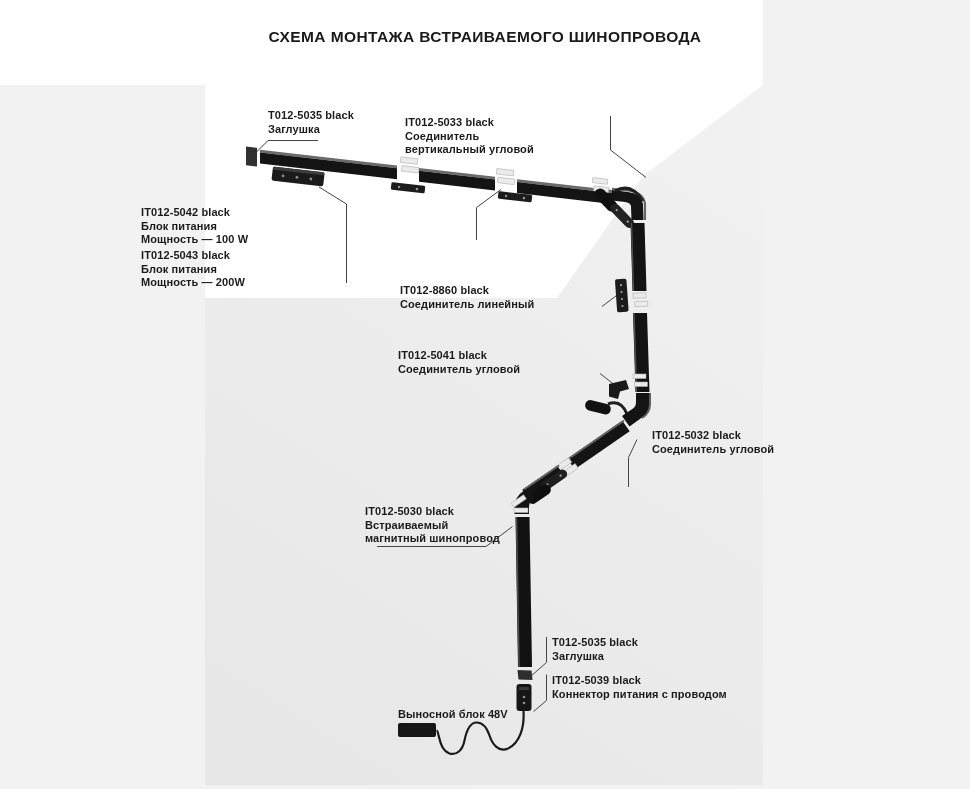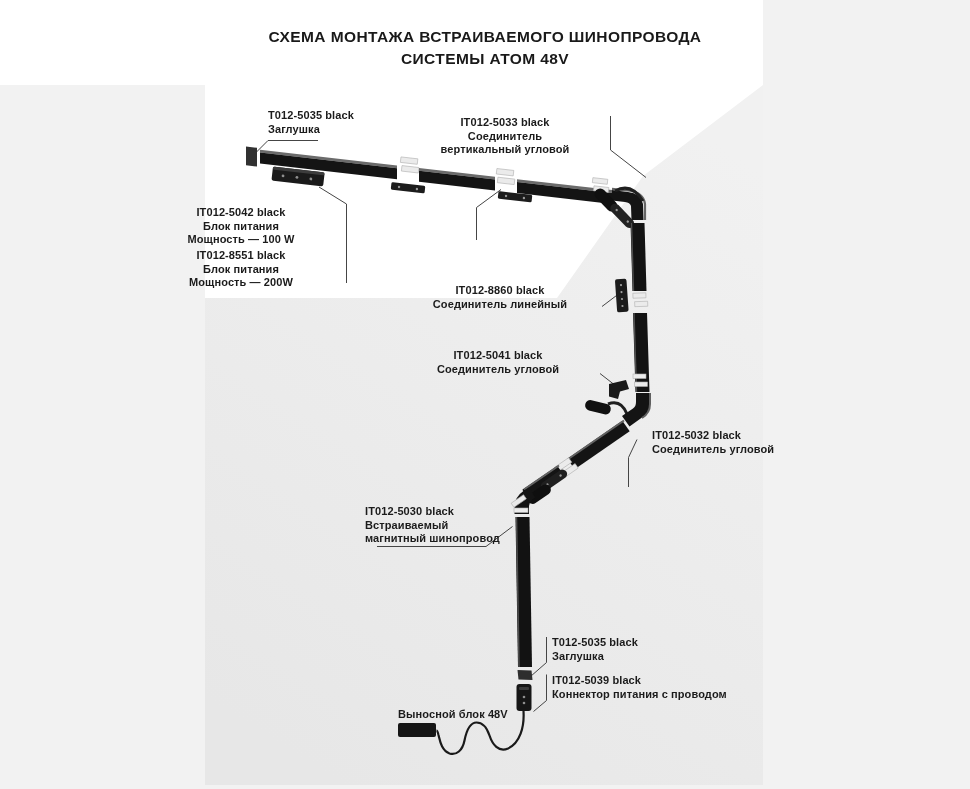--- a/index.html
+++ b/index.html
@@ -10,21 +10,21 @@
   }
   .scene-svg{position:absolute;left:0;top:0;}
   .title{
     position:absolute;left:0;top:26px;width:970px;text-align:center;
     font-size:15.5px;font-weight:700;letter-spacing:.4px;line-height:21.5px;color:#191919;
   }
   .lbl{
     position:absolute;font-size:11px;font-weight:700;line-height:13.6px;
     letter-spacing:.1px;color:#1b1b1b;white-space:nowrap;
   }
-  .ra{text-align:center;}
+  .ra{text-align:left;}
 </style>
 </head>
 <body>
 
 <div class="stage">
 
   <svg class="scene-svg" width="970" height="789" viewBox="0 0 970 789">
     <defs>
       <linearGradient id="wg" x1="0.75" y1="0" x2="0.25" y2="1">
         <stop offset="0" stop-color="#f1f1f1"></stop>
@@ -177,36 +177,35 @@
         <circle cx="524" cy="697" r="1.3" fill="#8f8f8f"></circle>
         <circle cx="524" cy="703" r="1.3" fill="#8f8f8f"></circle>
       </g>
       <path d="M523.5,711 C524.5,727 520,743 508,748.5 C498.5,752.5 492.5,744.5 489.5,735.5 C486.5,726.5 482.5,722.5 476.5,722.5 C469.5,722.5 466.5,730.5 464.5,740.5 C462.5,750.5 456.5,755.5 449.5,753.5 C441.5,750.5 440,741 438.5,735 Q437.5,730.5 436.5,730.5" fill="none" stroke="#1a1a1a" stroke-width="2.2"></path>
       <rect x="398" y="723" width="38" height="14" rx="2" fill="#161616"></rect>
     </g>
   </svg>
 
   <div class="title">
     <div>СХЕМА МОНТАЖА ВСТРАИВАЕМОГО ШИНОПРОВОДА</div>
-    <div>СИСТЕМЫ АТОМ 48V</div>
   </div>
 
   <div class="lbl" style="left:268px;top:109px">
     <div>T012-5035 black</div>
     <div>Заглушка</div>
   </div>
 
   <div class="lbl ra" style="left:141px;top:206px;width:200px">
     <div>IT012-5042 black</div>
     <div>Блок питания</div>
     <div>Мощность — 100 W</div>
   </div>
 
   <div class="lbl ra" style="left:141px;top:249px;width:200px">
-    <div>IT012-8551 black</div>
+    <div>IT012-5043 black</div>
     <div>Блок питания</div>
     <div>Мощность — 200W</div>
   </div>
 
 
   <div class="lbl ra" style="left:405px;top:116px;width:200px">
     <div>IT012-5033 black</div>
     <div>Соединитель</div>
     <div>вертикальный угловой</div>
   </div>

